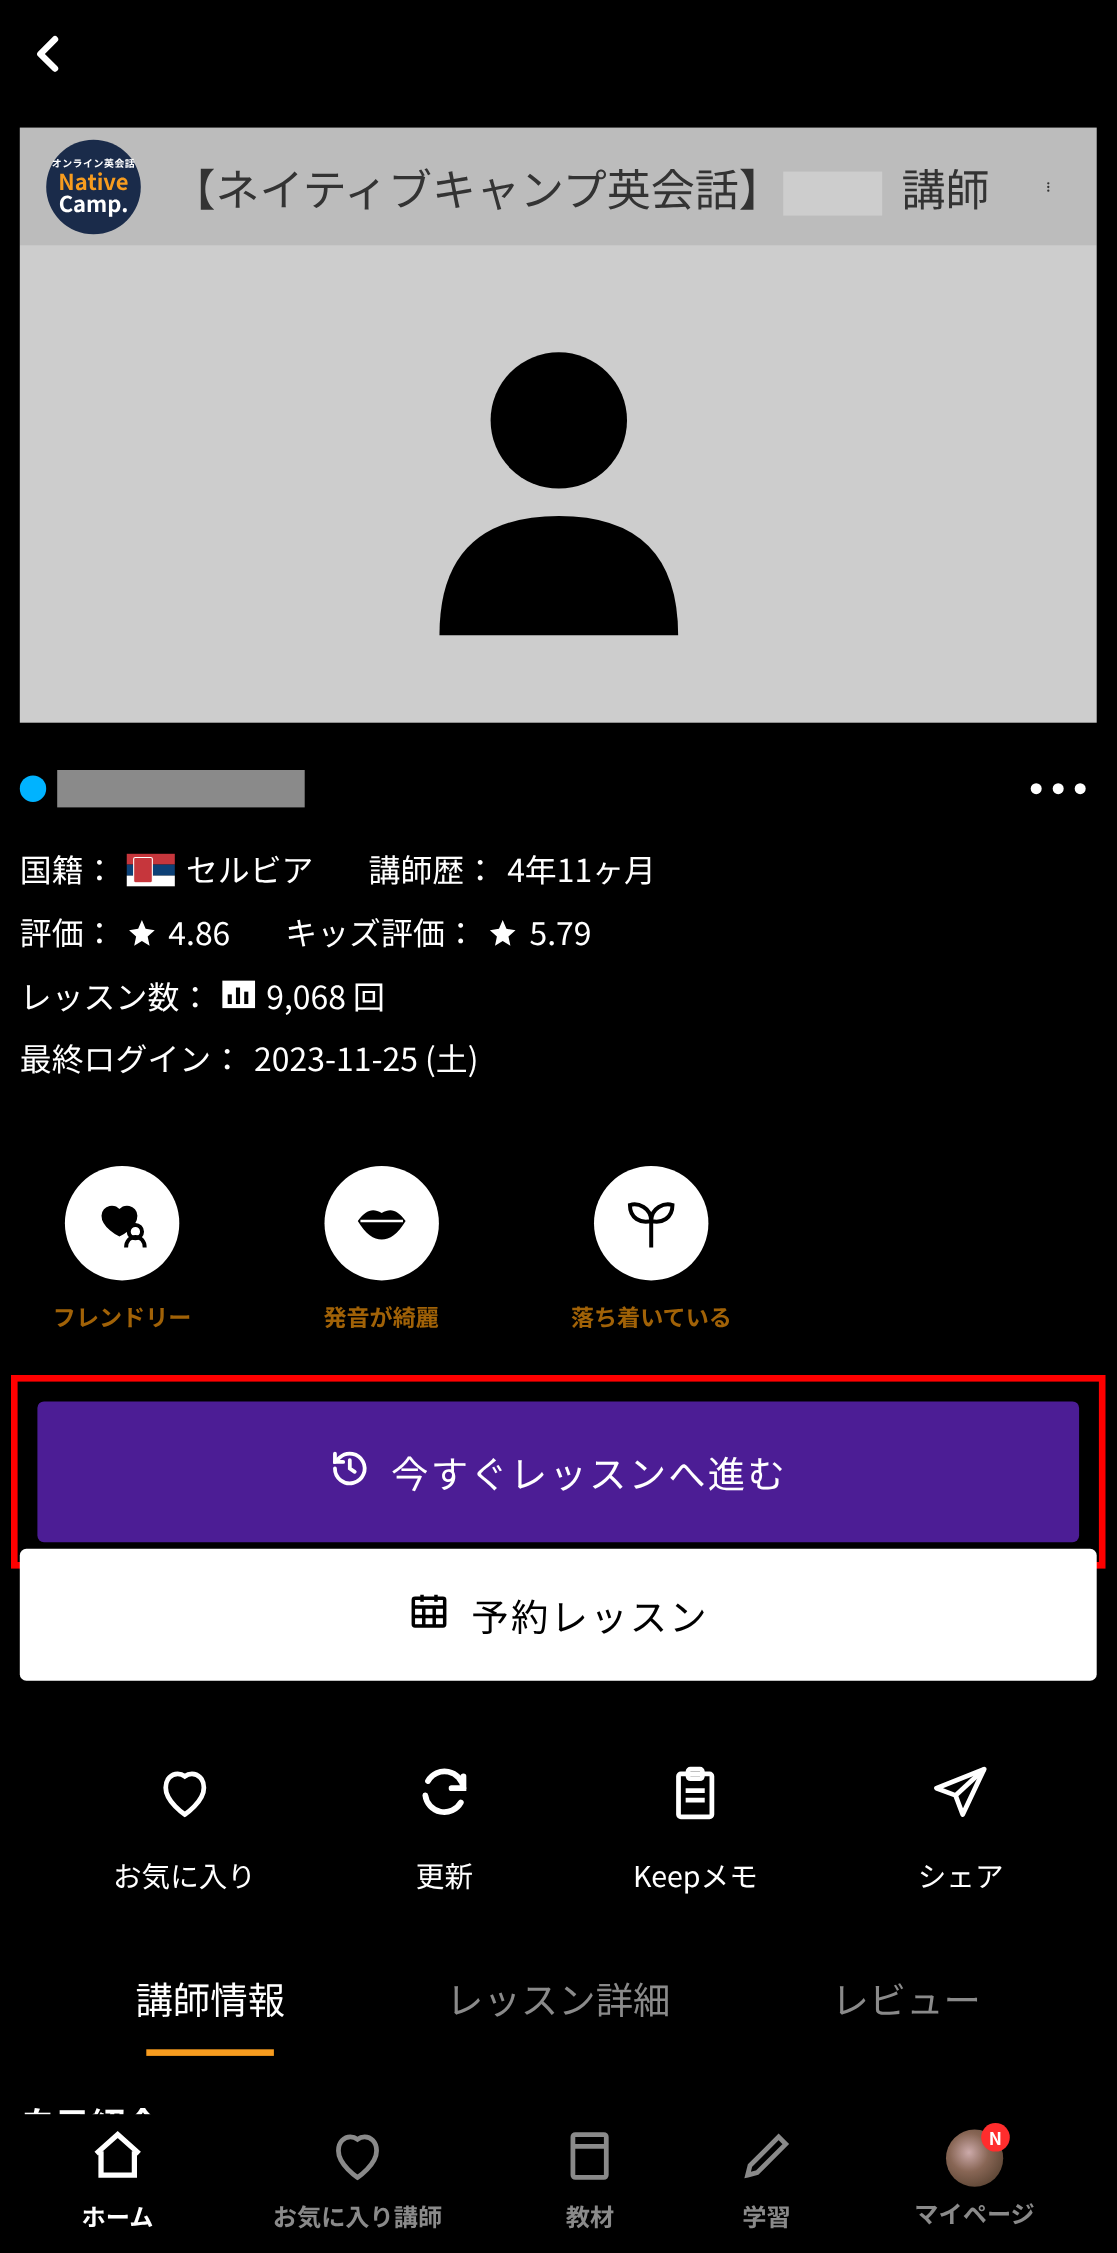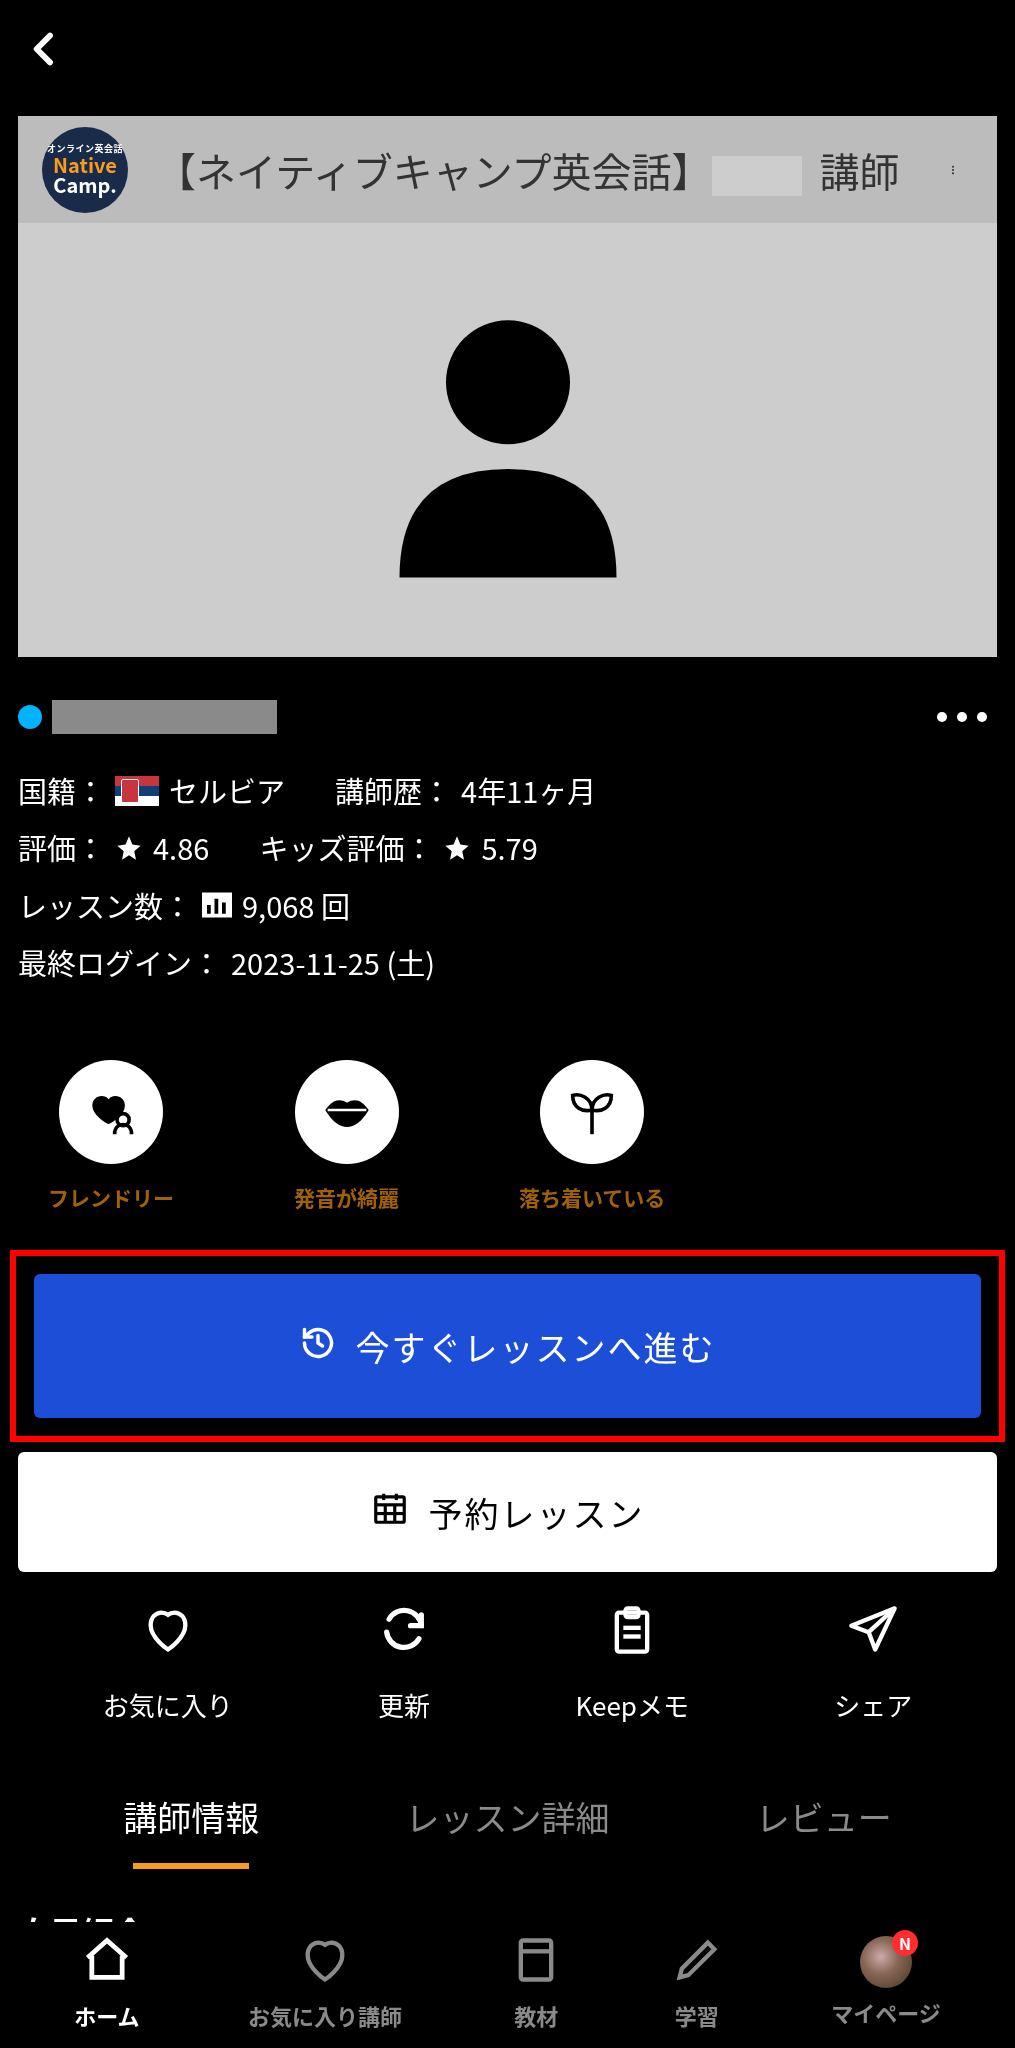--- a/index.html
+++ b/index.html
@@ -100,26 +100,26 @@
   .trait .circle svg { width:58px; height:58px; }
   .trait .lbl { font-size:21px; color:#a16207;font-weight:bold; }
 
   
   .cta-wrap {
     position:absolute; top:1250px; left:10px; right:10px;
     border:6px solid #ff0000;
     padding:18px;
   }
   .cta-primary {
-    height:144px; background:#1d4ed8; border-radius:6px;
+    height:128px; background:#4c1d95; border-radius:6px;
     display:flex; align-items:center; justify-content:center; gap:20px;
     font-size:34px; color:#fff; letter-spacing:2px;
   }
   .cta-secondary {
-    position:absolute; top:1452px; left:18px; right:18px;
+    position:absolute; top:1408px; left:18px; right:18px;
     height:120px; background:#fff; border-radius:6px; color:#000;
     display:flex; align-items:center; justify-content:center; gap:20px;
     font-size:34px; letter-spacing:2px;
   }
 
   
   .action-row {
     position:absolute; top:1604px; left:0; right:0;
     display:flex; justify-content:space-around; padding:0 30px;
   }

